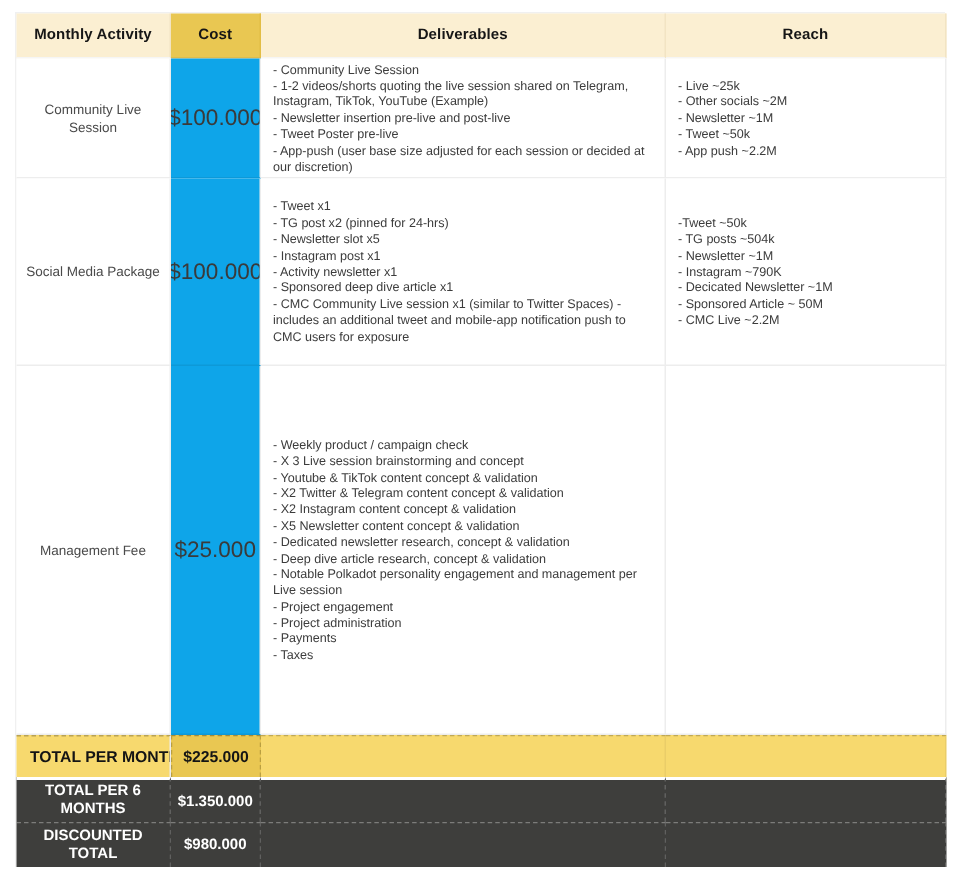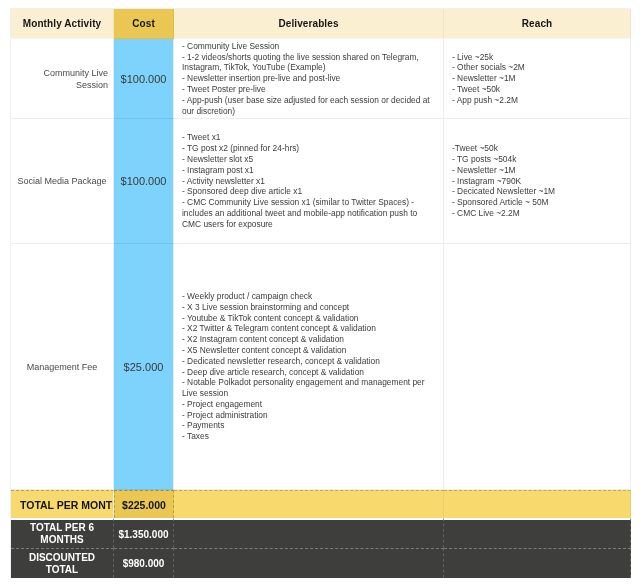--- a/index.html
+++ b/index.html
@@ -45,31 +45,31 @@
   }
   .hdr.cost-hdr {
     background: #e9c752;
     border-right: 1px solid #e2bd45;
     border-bottom: 1px solid rgba(0,0,0,0.05);
   }
   
   .activity {
     align-items: center;
     justify-content: center;
-    text-align: right;
+    text-align: center;
     font-size: 9px;
     line-height: 12px;
     color: #4a4a4a;
     padding: 4px 5px;
   }
   .cost {
-    background: #7dd3fc;
-    align-items: center;
-    justify-content: center;
-    font-size: 11px;
+    background: #0ea5e9;
+    align-items: center;
+    justify-content: center;
+    font-size: 15px;
     color: #3a3a3a;
     border-bottom: 1px solid rgba(0,0,0,0.07);
   }
   .list {
     flex-direction: column;
     justify-content: center;
     font-size: 8.4px;
     line-height: 10.8px;
     color: #3c3c3c;
     padding: 2px 5px 2px 8px;

